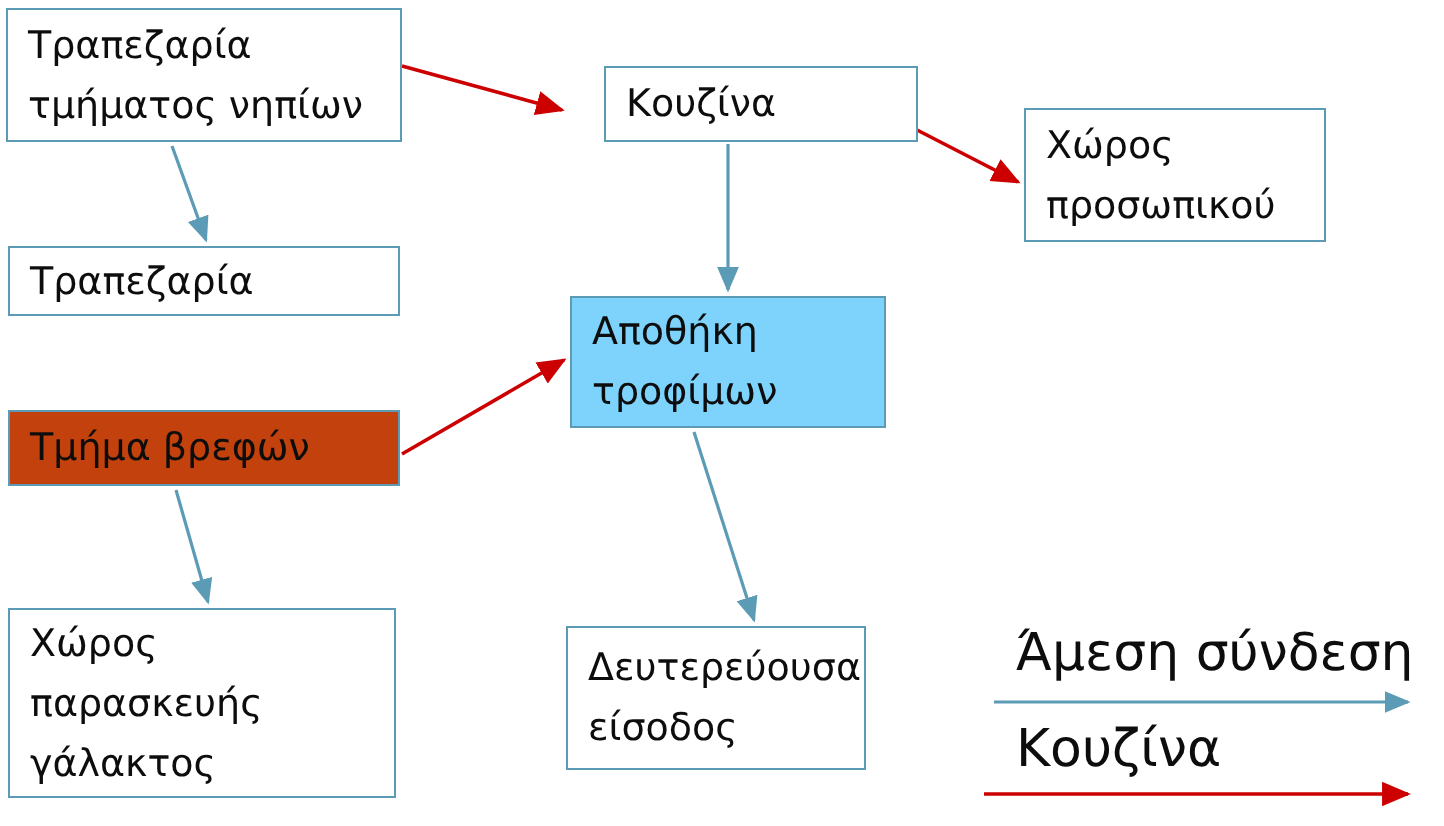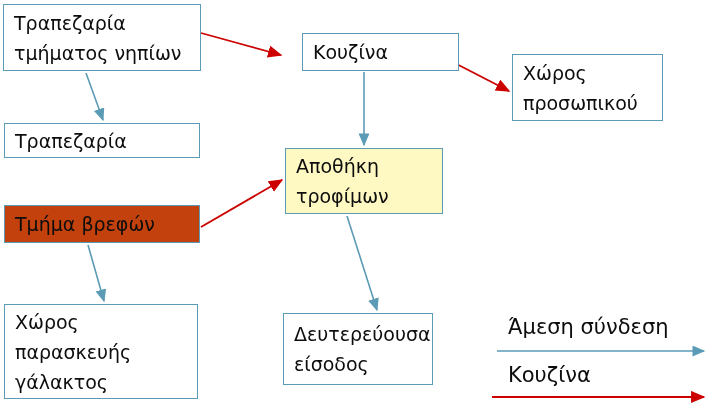--- a/index.html
+++ b/index.html
@@ -40,21 +40,21 @@
     font-size: 19px;
     line-height: 30px;
     color: #0d0d0d;
     white-space: pre-line;
     text-align: left;
     letter-spacing: 0px;
   }
   .legend-label {
     position: absolute;
     font-family: "DejaVu Sans", sans-serif;
-    font-size: 21px;
+    font-size: 26px;
     line-height: 24px;
     color: #0d0d0d;
     white-space: nowrap;
   }
 </style>
 </head>
 <body>
 
 <div id="canvas">
 
@@ -94,21 +94,21 @@
         <div class="label" style="color: rgb(13, 13, 13);">Τμήμα βρεφών</div>
       </div>
       <div class="node" style="left: 4px; top: 304px; width: 194px; height: 95px; border-color: rgb(91, 155, 181); background: rgb(255, 255, 255);">
         <div class="label" style="color: rgb(13, 13, 13);">Χώρος
 παρασκευής
 γάλακτος</div>
       </div>
       <div class="node" style="left: 284px; top: 33px; width: 157px; height: 38px; border-color: rgb(91, 155, 181); background: rgb(255, 255, 255); margin-left: 18px;">
         <div class="label" style="color: rgb(13, 13, 13);">Κουζίνα</div>
       </div>
-      <div class="node" style="left: 285px; top: 148px; width: 158px; height: 66px; border-color: rgb(91, 155, 181); background: #fef9c3;">
+      <div class="node" style="left: 285px; top: 148px; width: 158px; height: 66px; border-color: rgb(91, 155, 181); background: #7dd3fc;">
         <div class="label" style="color: rgb(13, 13, 13);">Αποθήκη
 τροφίμων</div>
       </div>
       <div class="node" style="left: 283px; top: 313px; width: 150px; height: 72px; border-color: rgb(91, 155, 181); background: rgb(255, 255, 255);">
         <div class="label" style="color: rgb(13, 13, 13);">Δευτερεύουσα
 είσοδος</div>
       </div>
       <div class="node" style="left: 512px; top: 54px; width: 151px; height: 67px; border-color: rgb(91, 155, 181); background: rgb(255, 255, 255);">
         <div class="label" style="color: rgb(13, 13, 13);">Χώρος
 προσωπικού</div>

